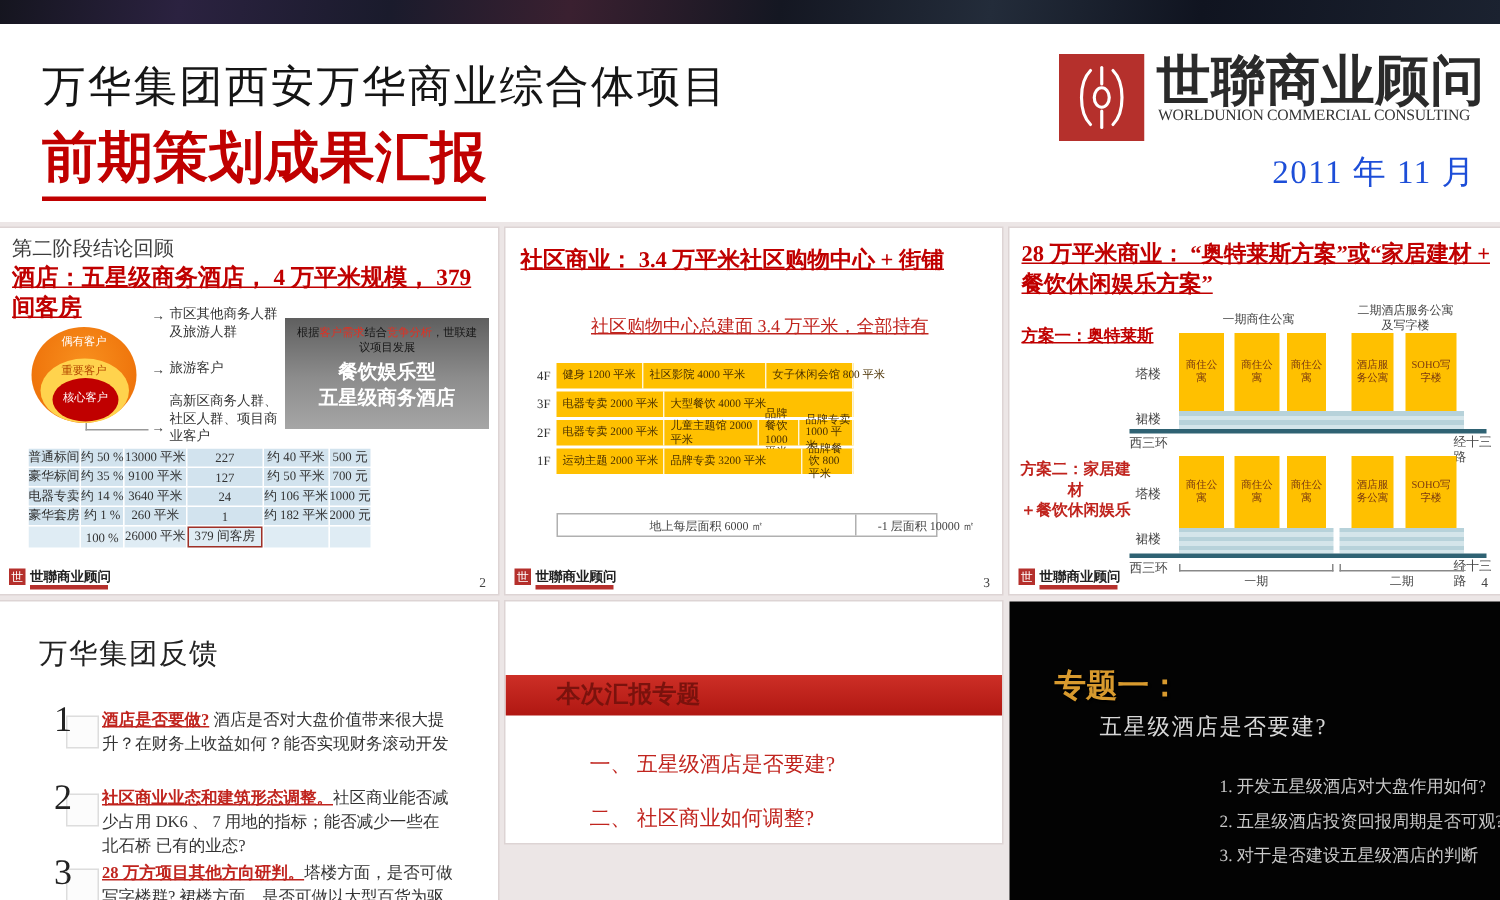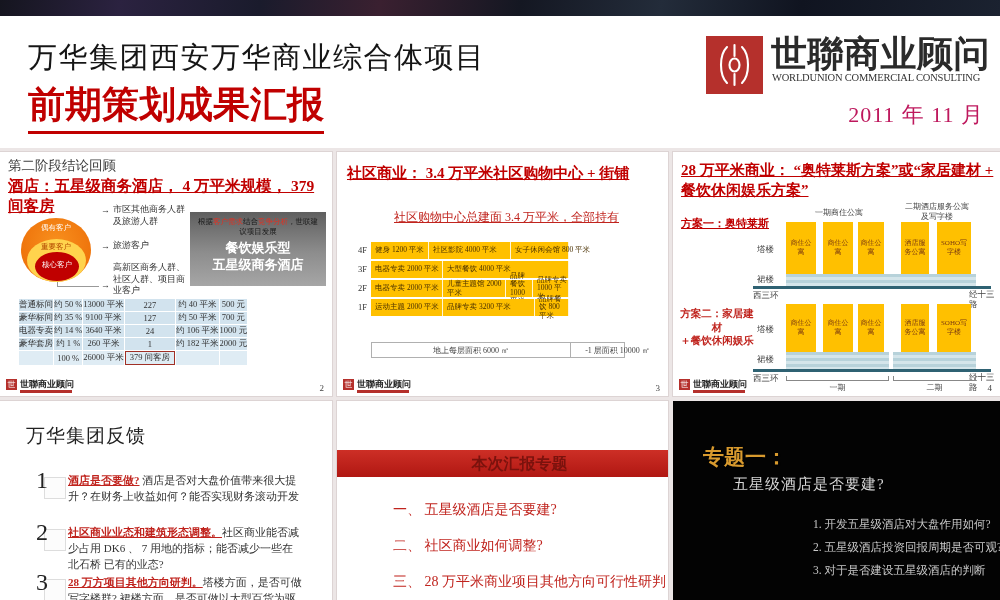--- a/index.html
+++ b/index.html
@@ -13,21 +13,21 @@
     background:linear-gradient(100deg,#15151f 0%,#2b2240 12%,#1a1b2c 26%,#3a2030 38%,#141722 52%,#232c3a 66%,#101420 80%,#1b2230 100%); }
 
   
   .header { top:16px; left:0; width:1000px; height:132px; background:#fff; }
   .proj-title { left:28px; top:22px; font-size:29px; color:#151515; letter-spacing:1.5px; }
   .report-title { left:28px; top:64px; font-size:37px; font-weight:bold; color:#c00000;
     padding-bottom:1px; border-bottom:3px solid #c00000; display:inline-block; }
   .logo-square { left:706px; top:20px; width:57px; height:58px; }
   .logo-cn { left:771px; top:14px; font-size:36px; font-weight:bold; color:#2a2a2a; letter-spacing:0.5px; white-space:nowrap; }
   .logo-en { left:772px; top:56px; font-size:10.5px; color:#333; letter-spacing:-0.2px; white-space:nowrap; }
-  .date { right:16px; top:84px; font-size:22px; color:#be185d; letter-spacing:1px; }
+  .date { right:16px; top:84px; font-size:22px; color:#1d4ed8; letter-spacing:1px; }
 
   
   .slide { position:absolute; background:#fff; overflow:hidden; box-shadow:0 0 0 1px #ddd4d4; }
   .red { color:#c00000; }
   .u { text-decoration:underline; }
 
   
   .s1-kicker { left:8px; top:5px; font-size:13.5px; color:#3c3c3c; }
   .s1-title { left:8px; top:24px; width:318px; font-size:15.5px; font-weight:bold; line-height:1.3; }
   .circle { border-radius:50%; }
@@ -319,21 +319,21 @@
       <span class="s4-lead">社区商业业态和建筑形态调整。</span><span>社区商业能否减少占用 DK6 、 7 用地的指标；能否减少一些在北石桥 已有的业态?</span>
     </div>
 
     <div class="abs s4-numbox" style="left:44px;top:178px;"></div>
     <div class="abs s4-num" style="left:36px;top:168px;">3</div>
     <div class="abs s4-text" style="left:68px;top:174px;">
       <span class="s4-lead">28 万方项目其他方向研判。</span><span>塔楼方面，是否可做写字楼群? 裙楼方面，是否可做以大型百货为驱动力的大型商业?</span>
     </div>
   </div>
 
-  <div class="slide" style="left:337px;top:401px;width:331px;height:199px;text-align:center;">
+  <div class="slide" style="left:337px;top:401px;width:331px;height:161px;">
     <div class="abs s5-banner">
       <div class="s5-banner-text">本次汇报专题</div>
     </div>
     <div class="abs s5-item" style="top:100px;">一、 五星级酒店是否要建?</div>
     <div class="abs s5-item" style="top:136px;">二、 社区商业如何调整?</div>
     <div class="abs s5-item" style="top:172px;">三、 28 万平米商业项目其他方向可行性研判</div>
   </div>
 
   <div class="slide black" style="left:673px;top:401px;width:327px;height:199px;">
     <div class="abs s6-kicker">专题一：</div>

